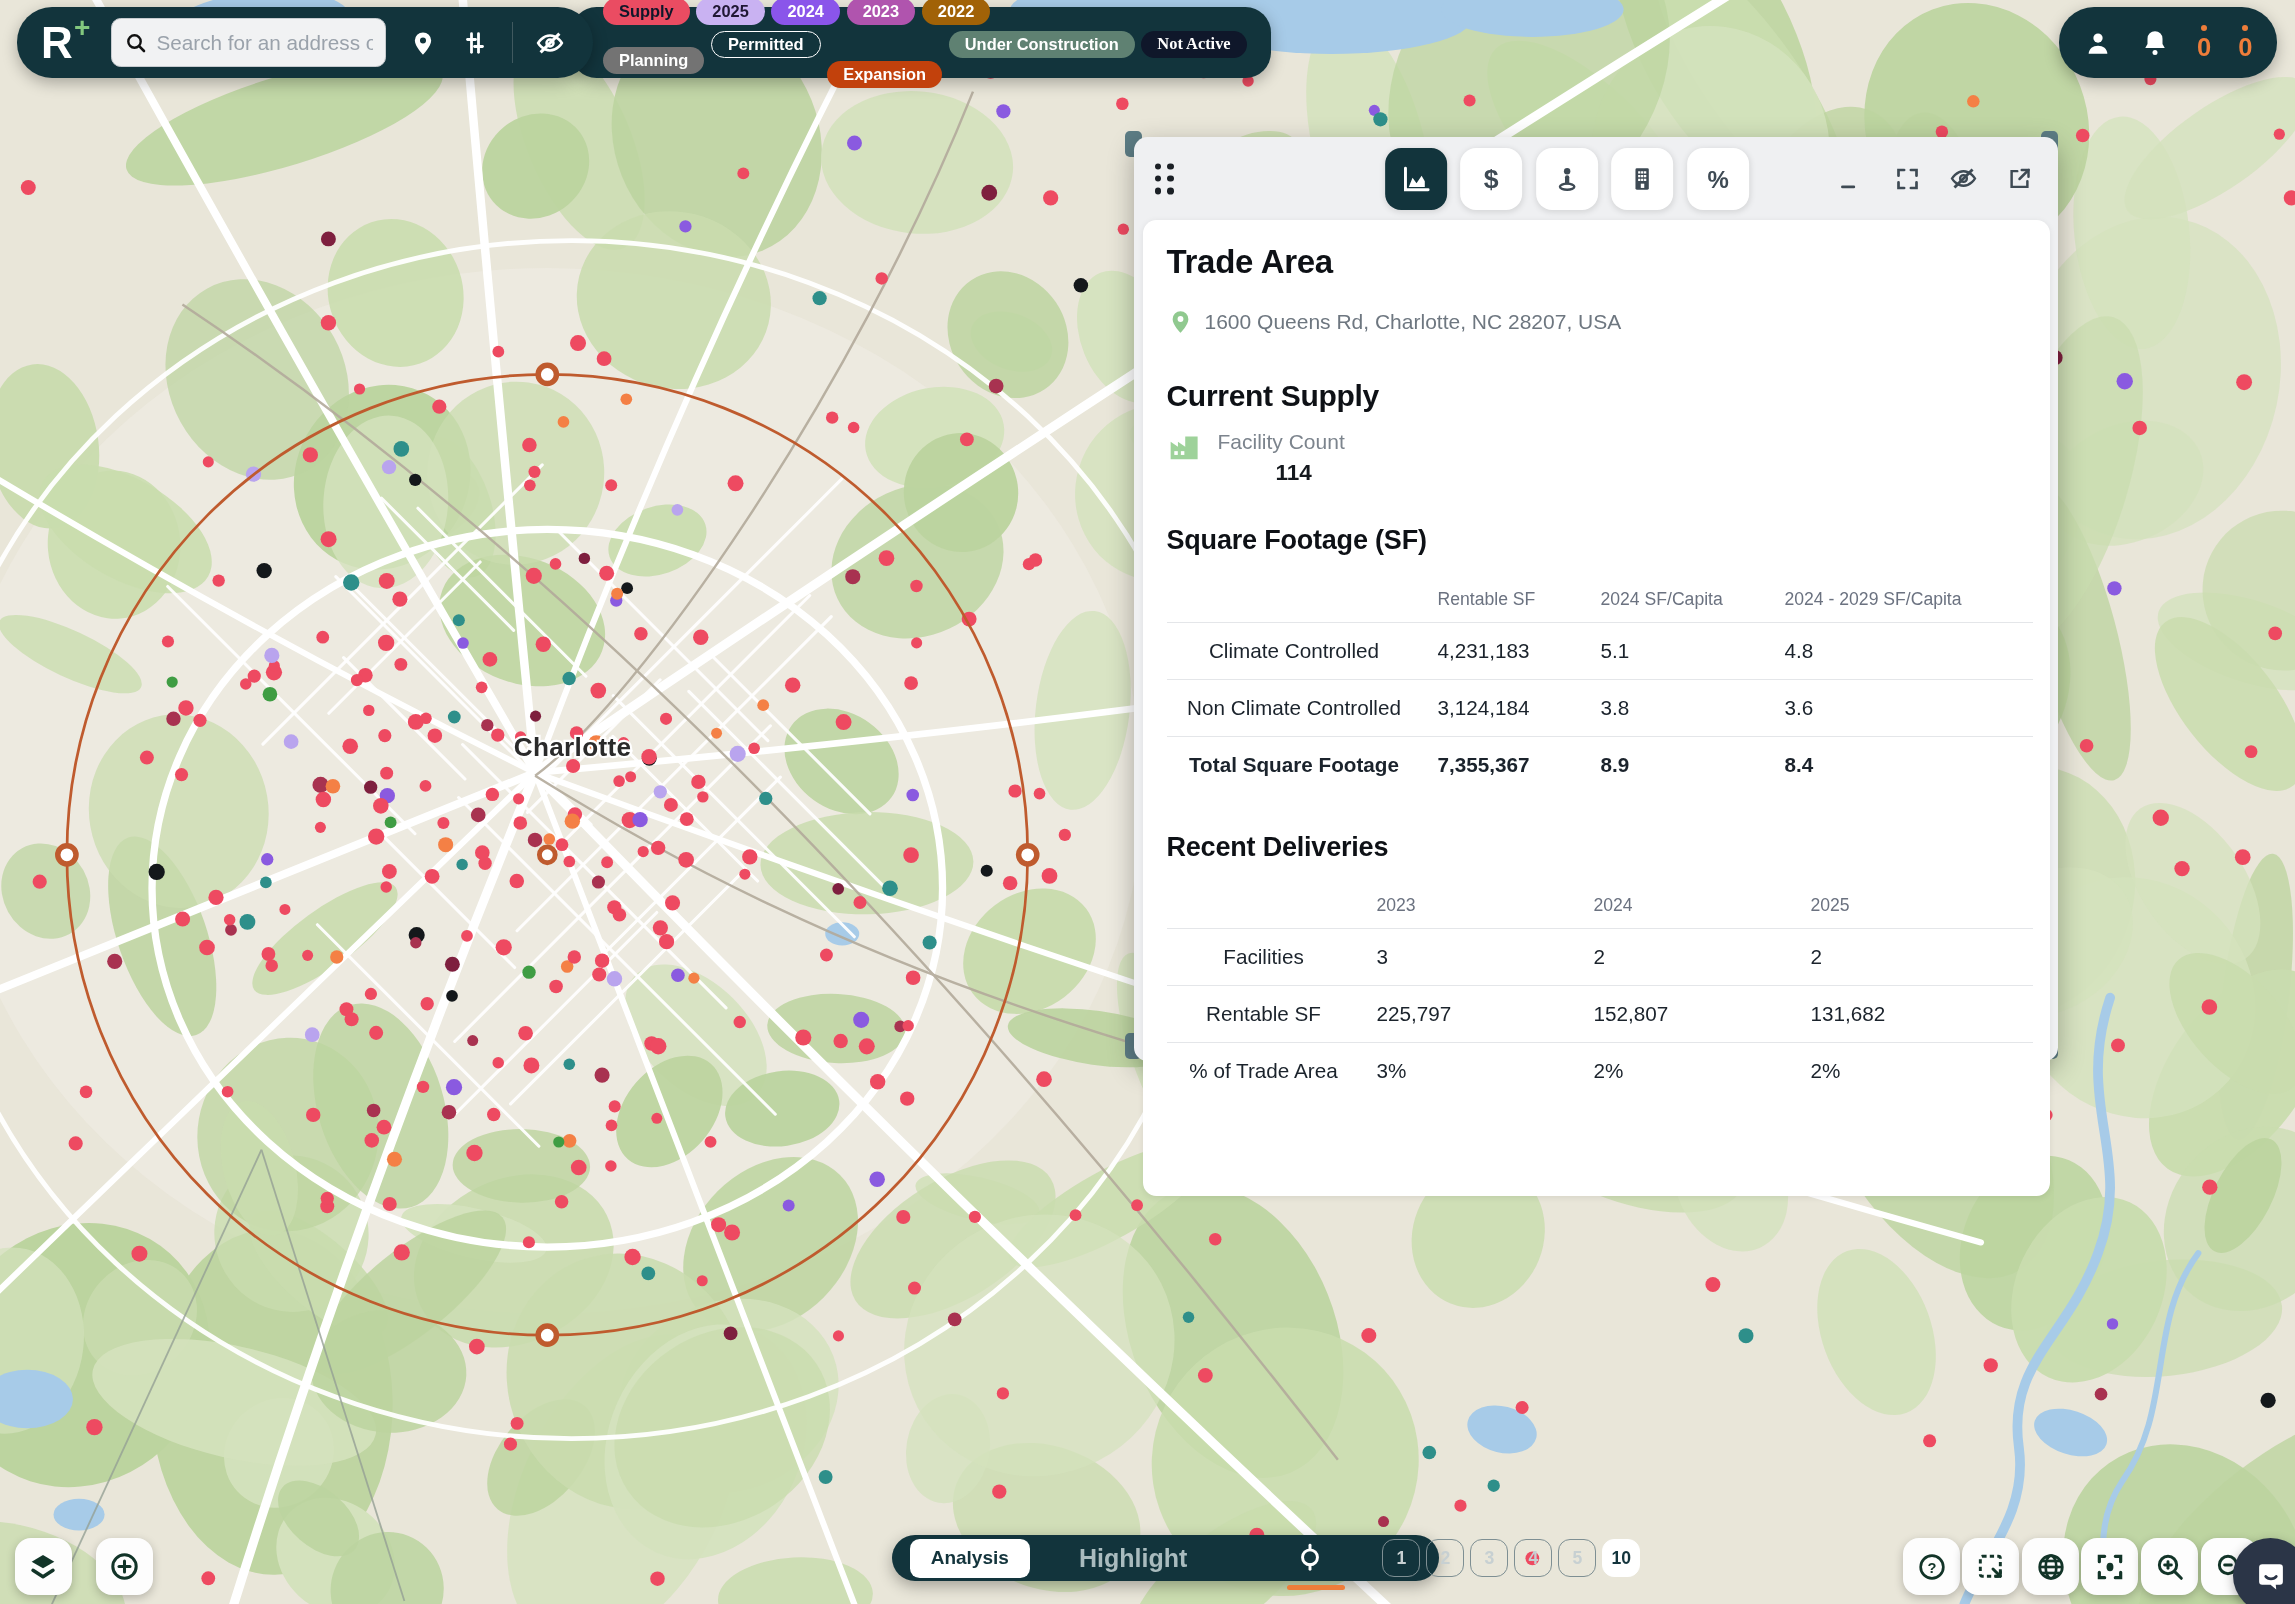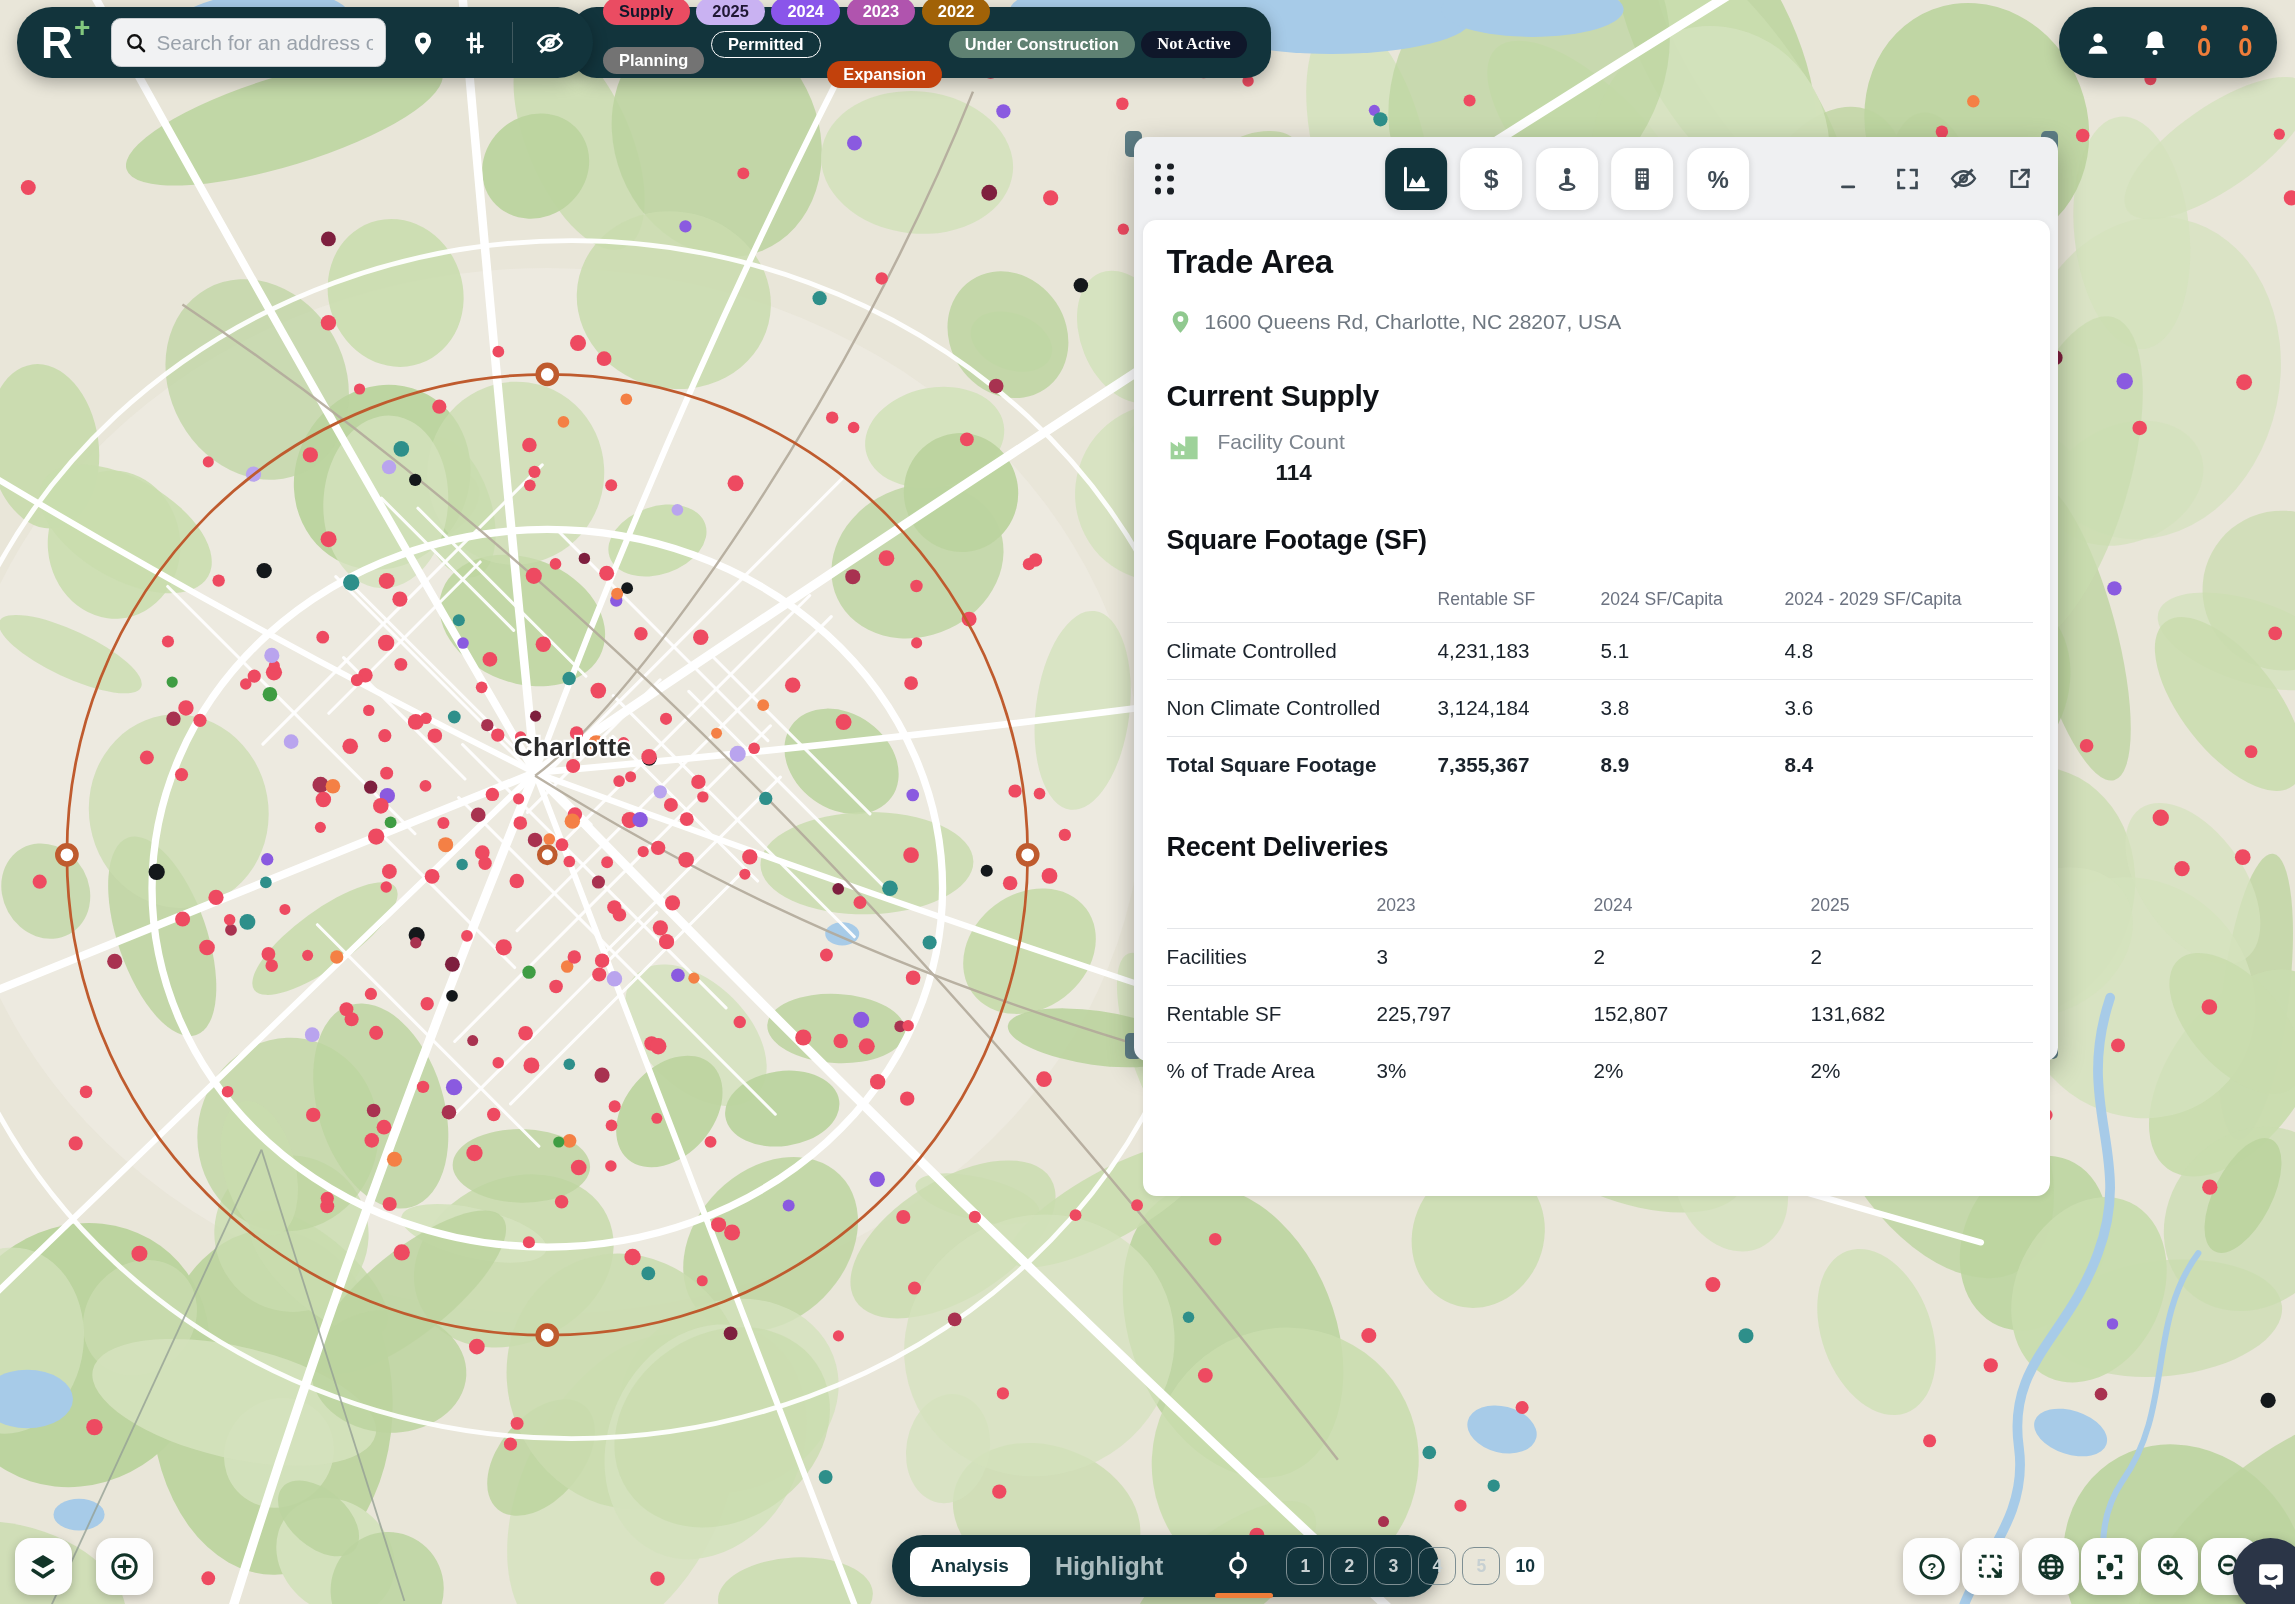--- a/index.html
+++ b/index.html
@@ -64,37 +64,37 @@
   .fac-label { font-size:21px; color:#7c848d; }
   .fac-value { font-size:22.5px; font-weight:700; color:#15191e; margin-left:58px; }
   .h-sub { font-size:27px; font-weight:700; color:#0e1116; margin-top:39px; letter-spacing:-0.2px;}
 
   .tbl { margin-top:20.7px; }
   .trow { display:grid; align-items:center; }
   .tbl-sf .trow  { grid-template-columns:271px 163px 184px 1fr; }
   .tbl-dl .trow  { grid-template-columns:210px 217px 217px 1fr; }
   .trow.head { height:45px; }
   .trow.body { height:57px; border-top:1.2px solid #e4e6e9; }
-  .trow .lbl { text-align:left; padding-right:16px; font-size:20.7px; color:#1b232c; }
+  .trow .lbl { text-align:center; padding-right:16px; font-size:20.7px; color:#1b232c; }
   .trow .val { font-size:20.7px; color:#1b232c; }
   .trow.head .col { font-size:17.6px; color:#6b7280; font-weight:400; }
   .trow.bold .lbl, .trow.bold .val { font-weight:700; }
 
   
   .sqbtn { position:absolute; width:57px; height:57px; border-radius:16px; background:#fdfdfd;
            box-shadow:0 3px 9.7px rgba(0,0,0,.22); display:flex; align-items:center; justify-content:center;
            color:#123428; z-index:30; cursor:pointer; }
   .chatbtn { position:absolute; left:2233px; top:1538px; width:75px; height:75px; border-radius:50%;
              background:#2b3547; display:flex; align-items:center; justify-content:center; z-index:30; cursor:pointer;
              box-shadow:0 3.6px 11px rgba(0,0,0,.3);}
 
   
-  .btoolbar { position:absolute; left:892px; top:1535px; width:547px; height:62px; background:#12343c;
+  .btoolbar { position:absolute; left:892px; top:1535px; width:547px; height:46px; background:#12343c;
               border-radius:33px; display:flex; align-items:center; padding:0 18px; z-index:30;
-              box-shadow:0 4.9px 14.6px rgba(0,0,0,.3);}
+              box-shadow:0 4.9px 14.6px rgba(0,0,0,.3);gap:24px;}
   .mode-active { background:#fff; color:#13343c; font-size:19px; font-weight:700; height:39px; border-radius:9.7px;
                  display:flex; align-items:center; padding:0 20.7px; cursor:pointer;}
   .mode-inactive { color:#a9bbbe; font-size:25px; font-weight:600; margin-left:25.5px; cursor:pointer;}
   .bt-div { width:1.2px; height:46px; background:#e8eef0; margin-left:27px; }
   .radius-tool { position:relative; margin-left:32px; width:43px; display:flex; justify-content:center; cursor:pointer;}
   .radius-tool .bar { position:absolute; left:-7.3px; bottom:-16px; width:58px; height:5.5px; border-radius:3px; background:#ee7d3a;}
   .numbtns { display:flex; gap:6px; margin-left:32px; }
   .numbtn { min-width:38px; height:38px; border-radius:12px; border:1.8px solid #7e8f93; color:#c7d0d2;
             font-size:17.6px; font-weight:600; display:flex; align-items:center; justify-content:center;
             padding:0 6px; cursor:pointer; background:transparent;}

